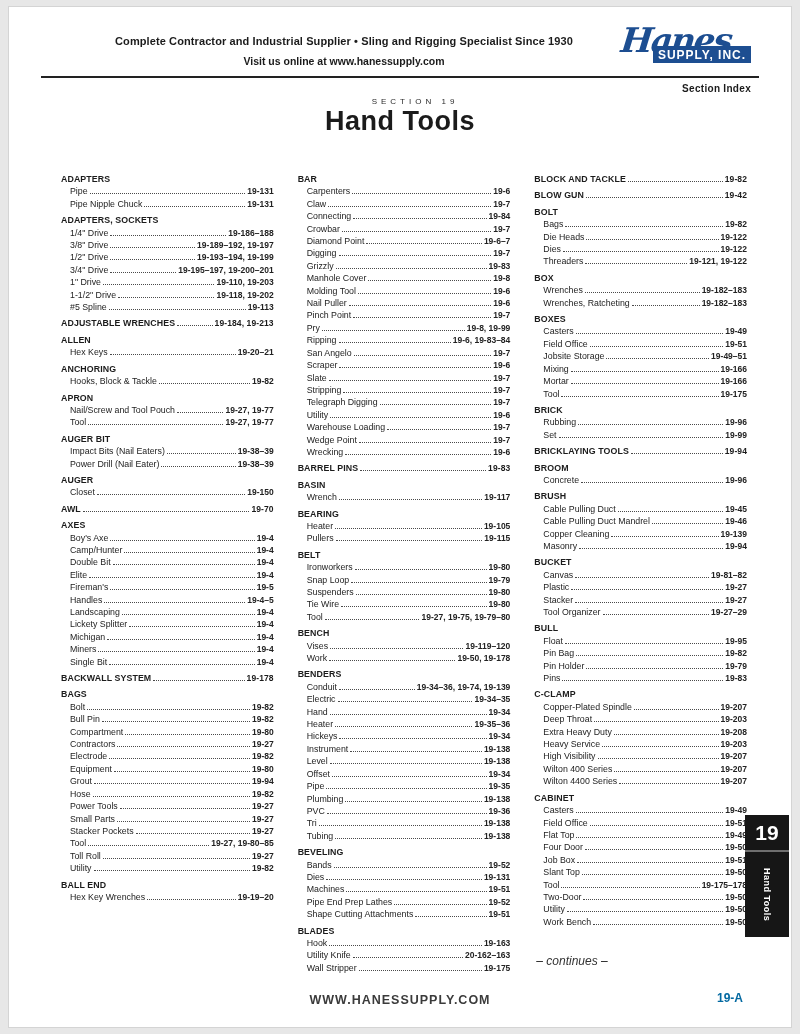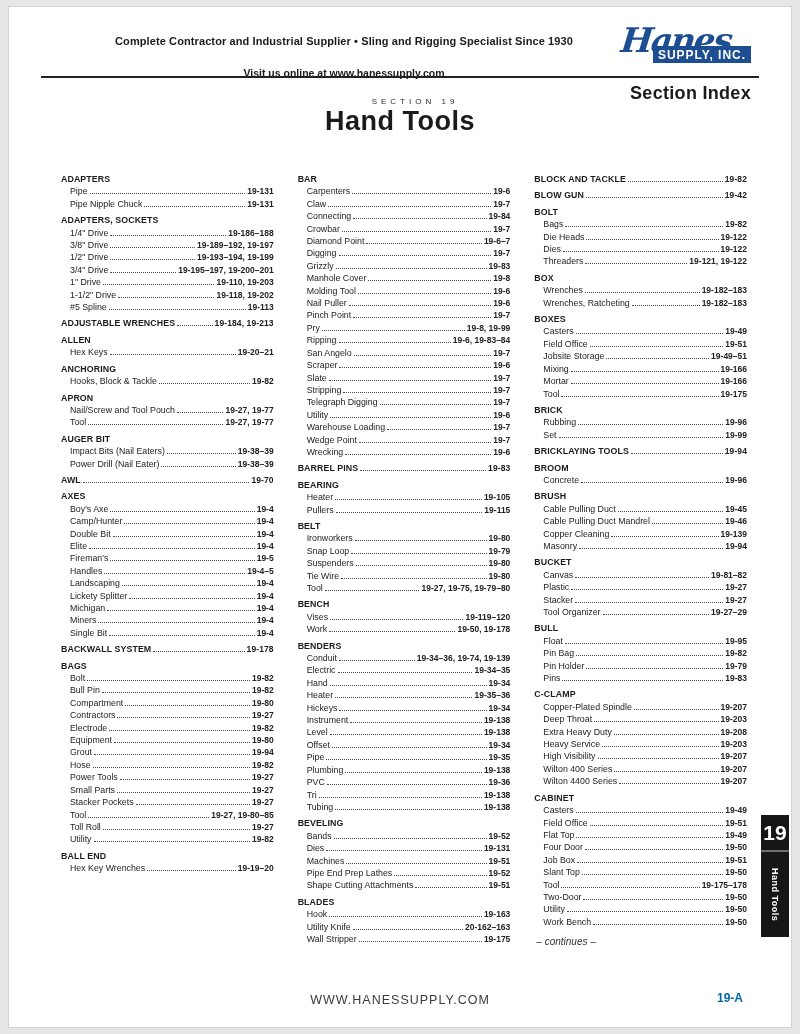--- a/index.html
+++ b/index.html
@@ -10,34 +10,34 @@
     color:#1b1b1b;
     -webkit-font-smoothing:antialiased;
   }
   .page{
     position:absolute;left:8px;top:6px;right:8px;bottom:6px;
     background:#ffffff;border:1px solid #d4d4d4;
   }
   
   .hdr-lines{position:absolute;top:28px;left:60px;width:550px;text-align:center;}
   .hdr-tagline{font-size:11px;font-weight:700;letter-spacing:.1px;}
-  .hdr-visit{font-size:10.5px;font-weight:700;margin-top:20px;}
+  .hdr-visit{font-size:10.5px;font-weight:700;margin-top:8px;}
   .logo{position:absolute;top:18px;right:40px;width:150px;text-align:center;}
   .logo-script{
     font-family:"DejaVu Serif", serif;font-style:italic;font-weight:700;
     font-size:34px;line-height:30px;color:#1d4e91;letter-spacing:-2px;
     transform:skewX(-6deg);display:block;
   }
   .logo-bar{
     display:block;background:#1d4e91;color:#fff;font-size:12px;font-weight:700;
     letter-spacing:1px;padding:1.5px 4px;margin:-9px 0 0 52px;position:relative;z-index:2;
   }
   .hdr-rule{position:absolute;top:69px;left:32px;right:32px;height:2px;background:#222;}
   .section-index{
-    position:absolute;top:76px;right:40px;font-size:18px;font-weight:700;letter-spacing:.3px;
+    position:absolute;top:76px;right:40px;font-size:10px;font-weight:700;letter-spacing:.3px;
   }
   
   .eyebrow{
     position:absolute;top:90px;left:15px;width:100%;text-align:center;
     font-size:8px;font-weight:400;letter-spacing:4px;color:#2a2a2a;
   }
   .page-title{
     position:absolute;top:99px;left:0;width:100%;text-align:center;
     font-size:27px;font-weight:700;letter-spacing:.5px;
   }
@@ -47,38 +47,38 @@
     display:flex;gap:24px;
   }
   .col{flex:1;min-width:0;}
   .section{margin-bottom:1px;}
   .row{display:flex;align-items:baseline;}
   .dots{flex:1;border-bottom:1.5px dotted #4a4a4a;margin:0 2px 2px 2px;min-width:6px;}
   .pg{font-weight:700;white-space:nowrap;font-size:8.5px;}
   .sec-head{font-weight:700;font-size:8.8px;line-height:12.4px;margin-top:4px;letter-spacing:.1px;}
   .item{padding-left:9px;font-size:8.8px;line-height:12.4px;color:#222;}
   .item .lbl{white-space:nowrap;}
-  .continues{margin-top:8px;font-size:10px;font-style:italic;color:#333;padding-left:2px;}
+  .continues{margin-top:26px;font-size:12px;font-style:italic;color:#333;padding-left:2px;}
   
   .side-tab{
-    position:absolute;right:2px;top:808px;width:28px;height:122px;
+    position:absolute;right:2px;top:808px;width:44px;height:122px;
     background:#161616;color:#fff;display:flex;flex-direction:column;align-items:stretch;
   }
   .tab-number{
     font-size:21px;font-weight:700;text-align:center;padding:6px 0 5px;
     border-bottom:2px solid #6f6f6f;
   }
   .tab-label{
     flex:1;display:flex;align-items:center;justify-content:center;
     writing-mode:vertical-rl;font-size:9px;font-weight:700;letter-spacing:.5px;
   }
   
   .footer-site{
     position:absolute;bottom:20px;left:0;width:100%;text-align:center;
-    font-size:12.5px;font-weight:400;letter-spacing:1px;color:#3b3b3b;
+    font-size:12.5px;font-weight:700;letter-spacing:1px;color:#3b3b3b;
   }
   .footer-page{
     position:absolute;bottom:22px;right:48px;font-size:12px;font-weight:700;color:#0369a1;
   }
 </style>
 </head>
 <body>
 
 <div class="page">
 
@@ -195,20 +195,28 @@
             <span class="dots"></span>
             <span class="pg">19-38–39</span>
           </div>
           <div class="item row">
             <span class="lbl">Power Drill (Nail Eater)</span>
             <span class="dots"></span>
             <span class="pg">19-38–39</span>
           </div>
         </div>
         <div class="section">
+          <div class="sec-head row">AUGER</div>
+          <div class="item row">
+            <span class="lbl">Closet</span>
+            <span class="dots"></span>
+            <span class="pg">19-150</span>
+          </div>
+        </div>
+        <div class="section">
           <div class="sec-head row">
             <span class="lbl">AWL</span>
             <span class="dots"></span>
             <span class="pg">19-70</span>
           </div>
         </div>
         <div class="section">
           <div class="sec-head row">AXES</div>
           <div class="item row">
             <span class="lbl">Boy's Axe</span>
@@ -467,20 +475,28 @@
             <span class="lbl">Wrecking</span>
             <span class="dots"></span>
             <span class="pg">19-6</span>
           </div>
         </div>
         <div class="section">
           <div class="sec-head row">
             <span class="lbl">BARREL PINS</span>
             <span class="dots"></span>
             <span class="pg">19-83</span>
+          </div>
+        </div>
+        <div class="section">
+          <div class="sec-head row">BASIN</div>
+          <div class="item row">
+            <span class="lbl">Wrench</span>
+            <span class="dots"></span>
+            <span class="pg">19-117</span>
           </div>
         </div>
         <div class="section">
           <div class="sec-head row">BEARING</div>
           <div class="item row">
             <span class="lbl">Heater</span>
             <span class="dots"></span>
             <span class="pg">19-105</span>
           </div>
           <div class="item row">

